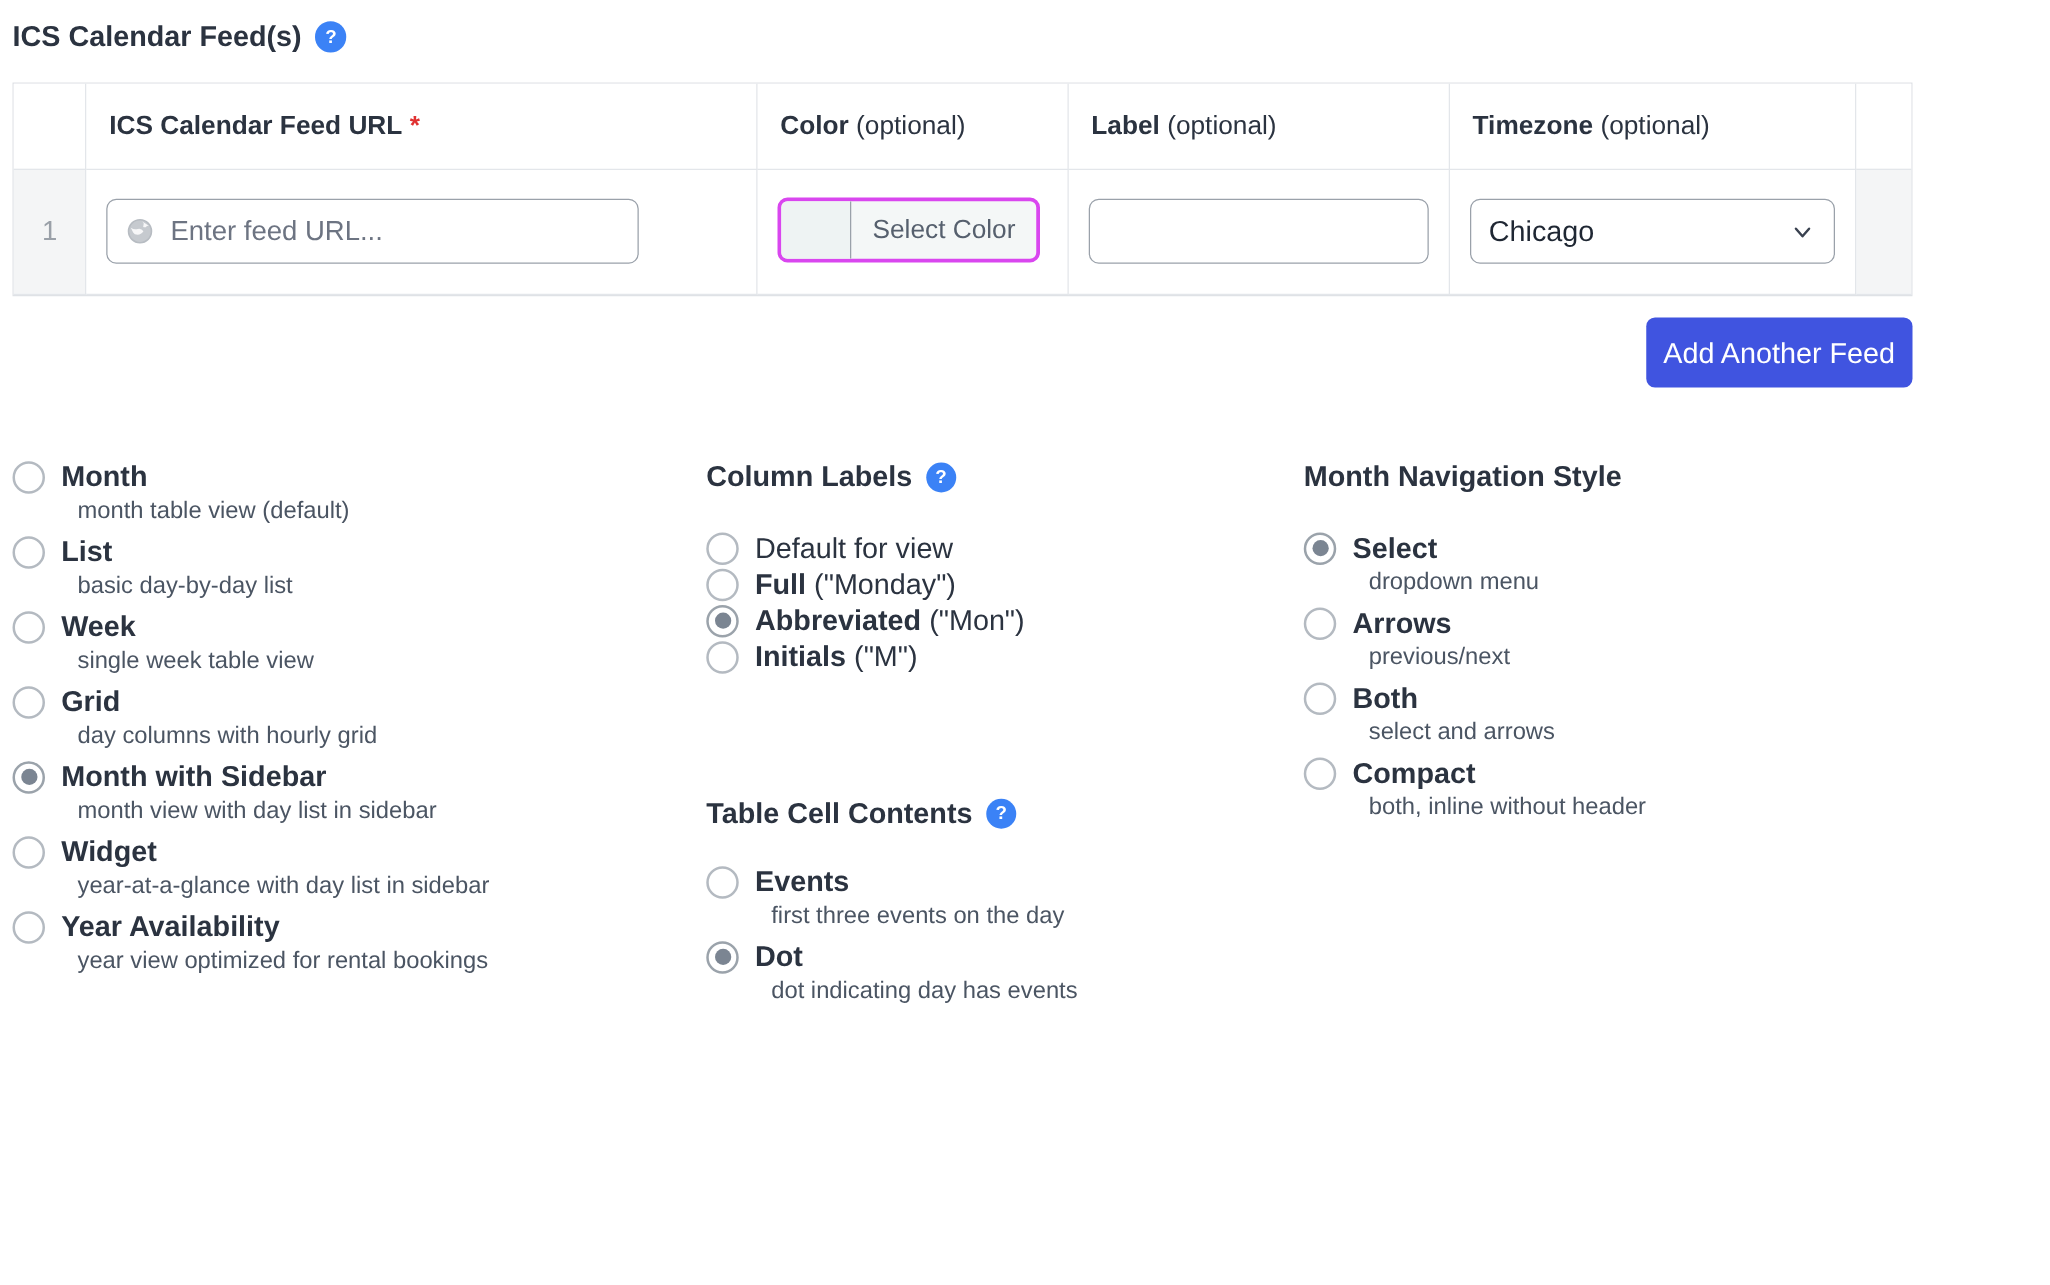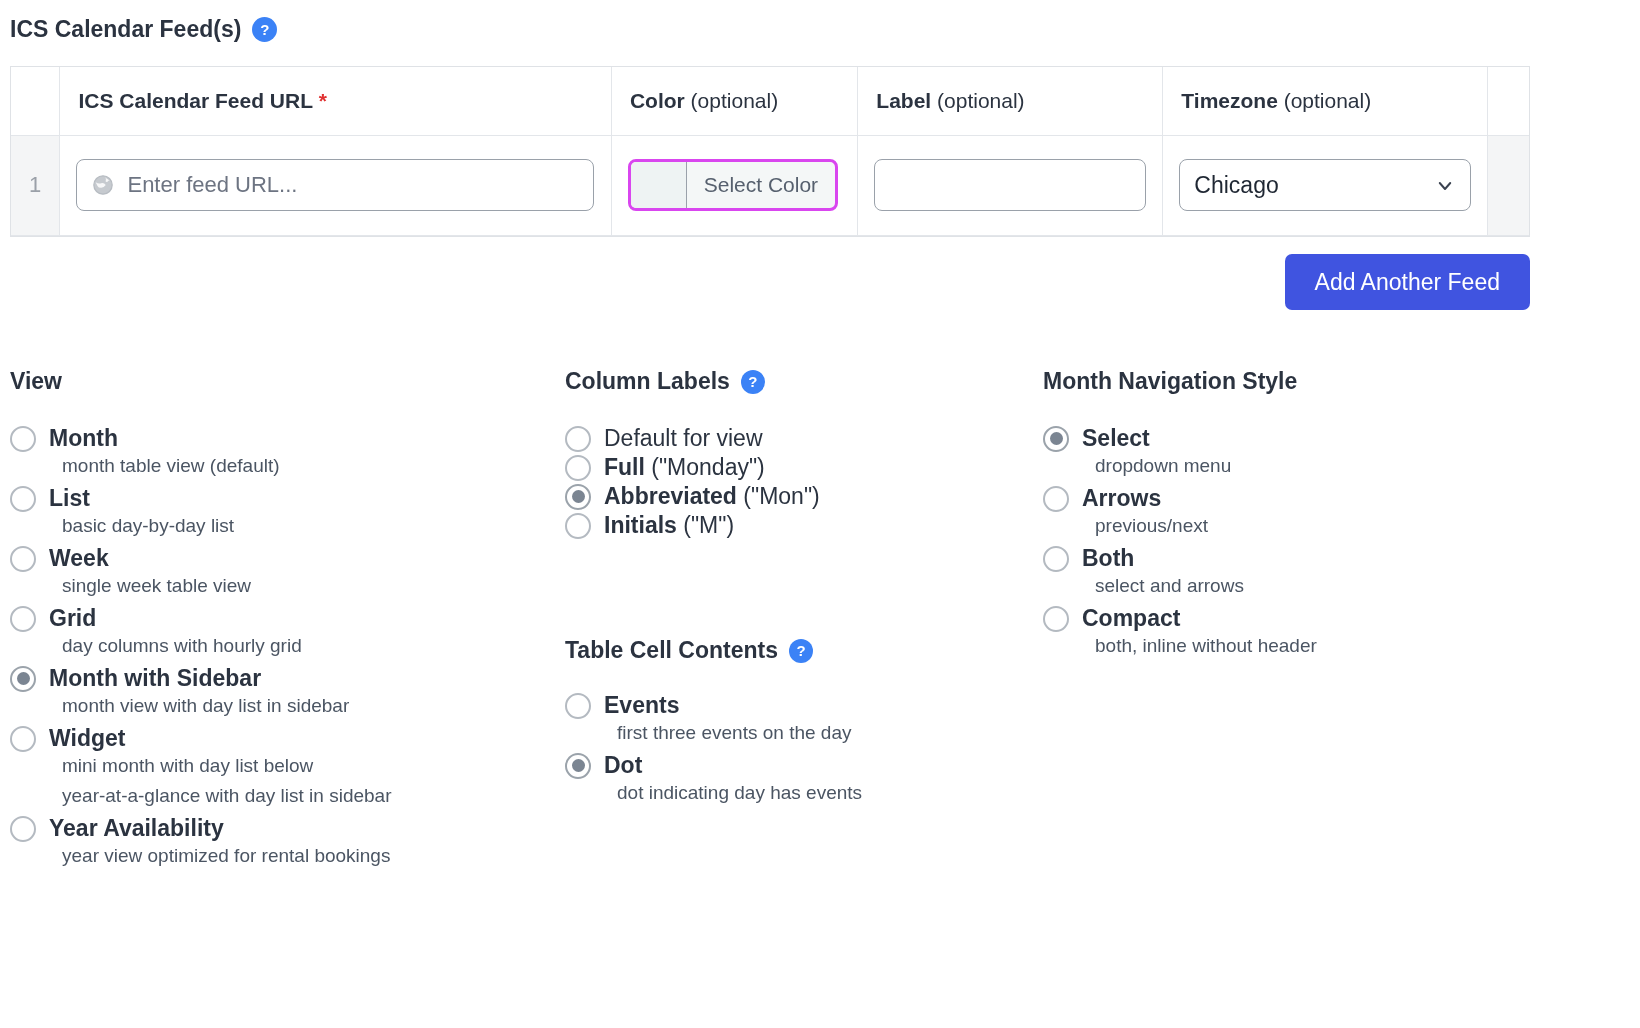--- a/index.html
+++ b/index.html
@@ -69,21 +69,21 @@
 
   th.col-idx, td.idx-cell { border-left: none; }
   td.idx-cell, td.act-cell { background: #f4f5f6; }
   td.idx-cell {
     text-align: center; color: #9aa0a8; font-size: 22px; padding: 0;
   }
   th.col-act, td.act-cell { border-right: none; }
   th.col-idx, th.col-act { background: #ffffff; }
 
   .url-input {
-    width: 518px; height: 52px;
+    width: 426px; height: 52px;
     border: 1px solid #9aa1aa; border-radius: 8px;
     background: #fff; font-size: 22px; color: #596273;
     padding: 0 12px 0 50px;
     font-family: "Liberation Sans", sans-serif;
     outline: none;
   }
   .url-input::placeholder { color: #6d7482; opacity: 1; }
   .url-wrap { position: relative; display: inline-block; }
   .globe-icon {
     position: absolute; left: 16px; top: 50%; transform: translateY(-50%);
@@ -123,21 +123,21 @@
   .chevron {
     position: absolute; right: 16px; top: 50%;
     width: 18px; height: 18px; margin-top: -8px;
   }
 
   .add-feed-btn {
     position: absolute; right: 110px; top: 254px;
     background: #4054e0; color: #fff;
     border: none; border-radius: 7px;
     font-size: 23px; font-family: "Liberation Sans", sans-serif;
-    padding: 0 30px; height: 56px; cursor: pointer;
+    padding: 0 14px; height: 56px; cursor: pointer;
     white-space: nowrap;
   }
 
   
   .opt-col { position: absolute; top: 368px; }
   .col-1 { left: 10px; width: 520px; }
   .col-2 { left: 565px; width: 460px; }
   .col-3 { left: 1043px; width: 520px; }
 
   .group-title {
@@ -228,23 +228,20 @@
           </td>
           <td class="act-cell col-act"></td>
         </tr>
       </tbody>
     </table>
   </div>
 
   <button class="add-feed-btn">Add Another Feed</button>
 
   <div class="opt-col col-1">
-    <div class="group-title">
-      <span>View</span>
-    </div>
     <div class="radio-list">
 
       <label class="radio-row">
         <span class="radio"></span>
         <span class="radio-label"><b>Month</b></span>
       </label>
       <div class="radio-desc">month table view (default)</div>
 
       <label class="radio-row">
         <span class="radio"></span>
@@ -267,21 +264,20 @@
       <label class="radio-row">
         <span class="radio checked"></span>
         <span class="radio-label"><b>Month with Sidebar</b></span>
       </label>
       <div class="radio-desc">month view with day list in sidebar</div>
 
       <label class="radio-row">
         <span class="radio"></span>
         <span class="radio-label"><b>Widget</b></span>
       </label>
-      <div class="radio-desc">mini month with day list below</div>
 
       <div class="radio-desc">year-at-a-glance with day list in sidebar</div>
 
       <label class="radio-row">
         <span class="radio"></span>
         <span class="radio-label"><b>Year Availability</b></span>
       </label>
       <div class="radio-desc">year view optimized for rental bookings</div>
 
     </div>

